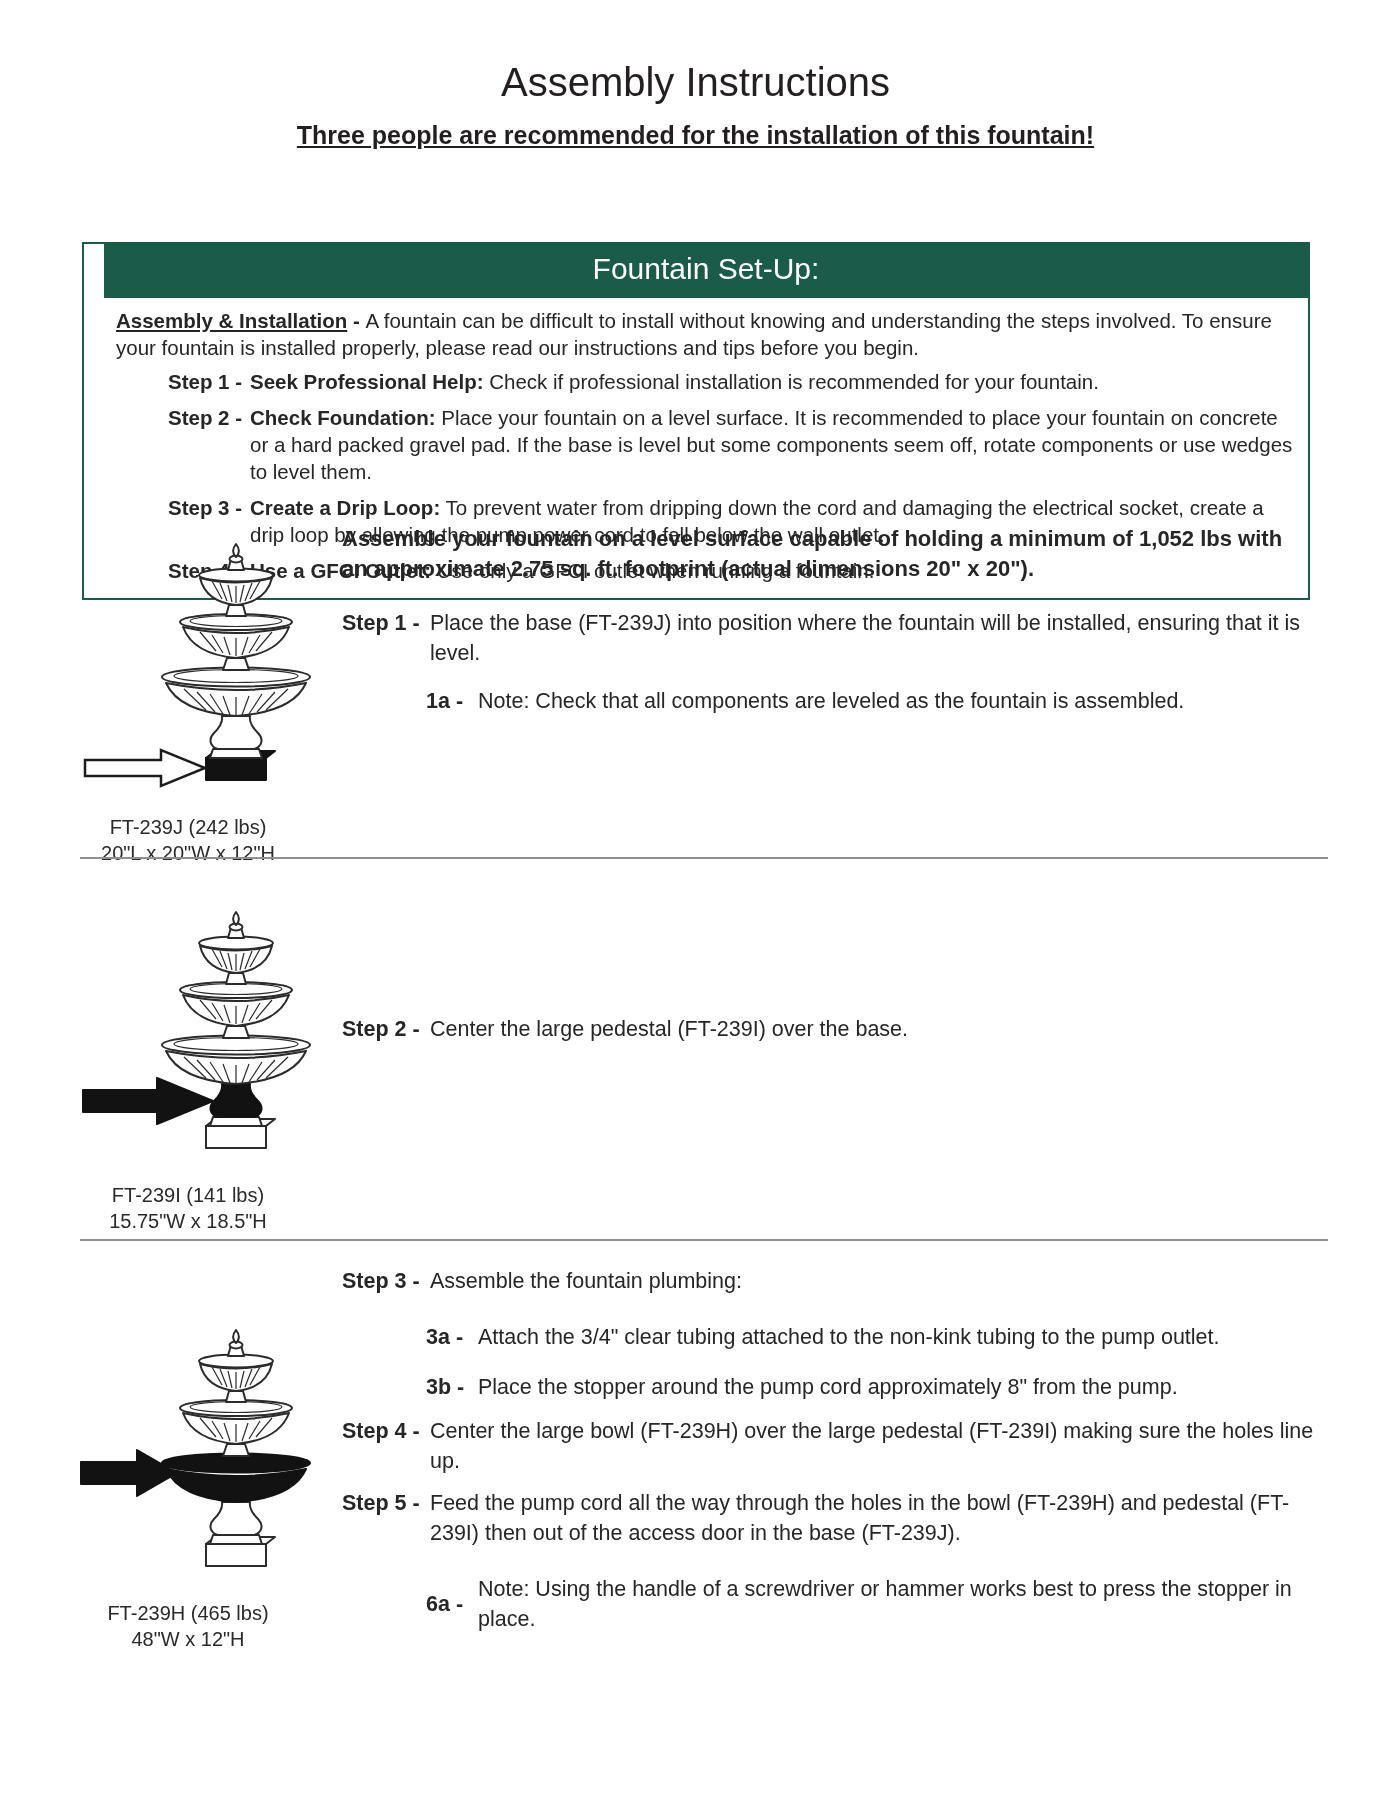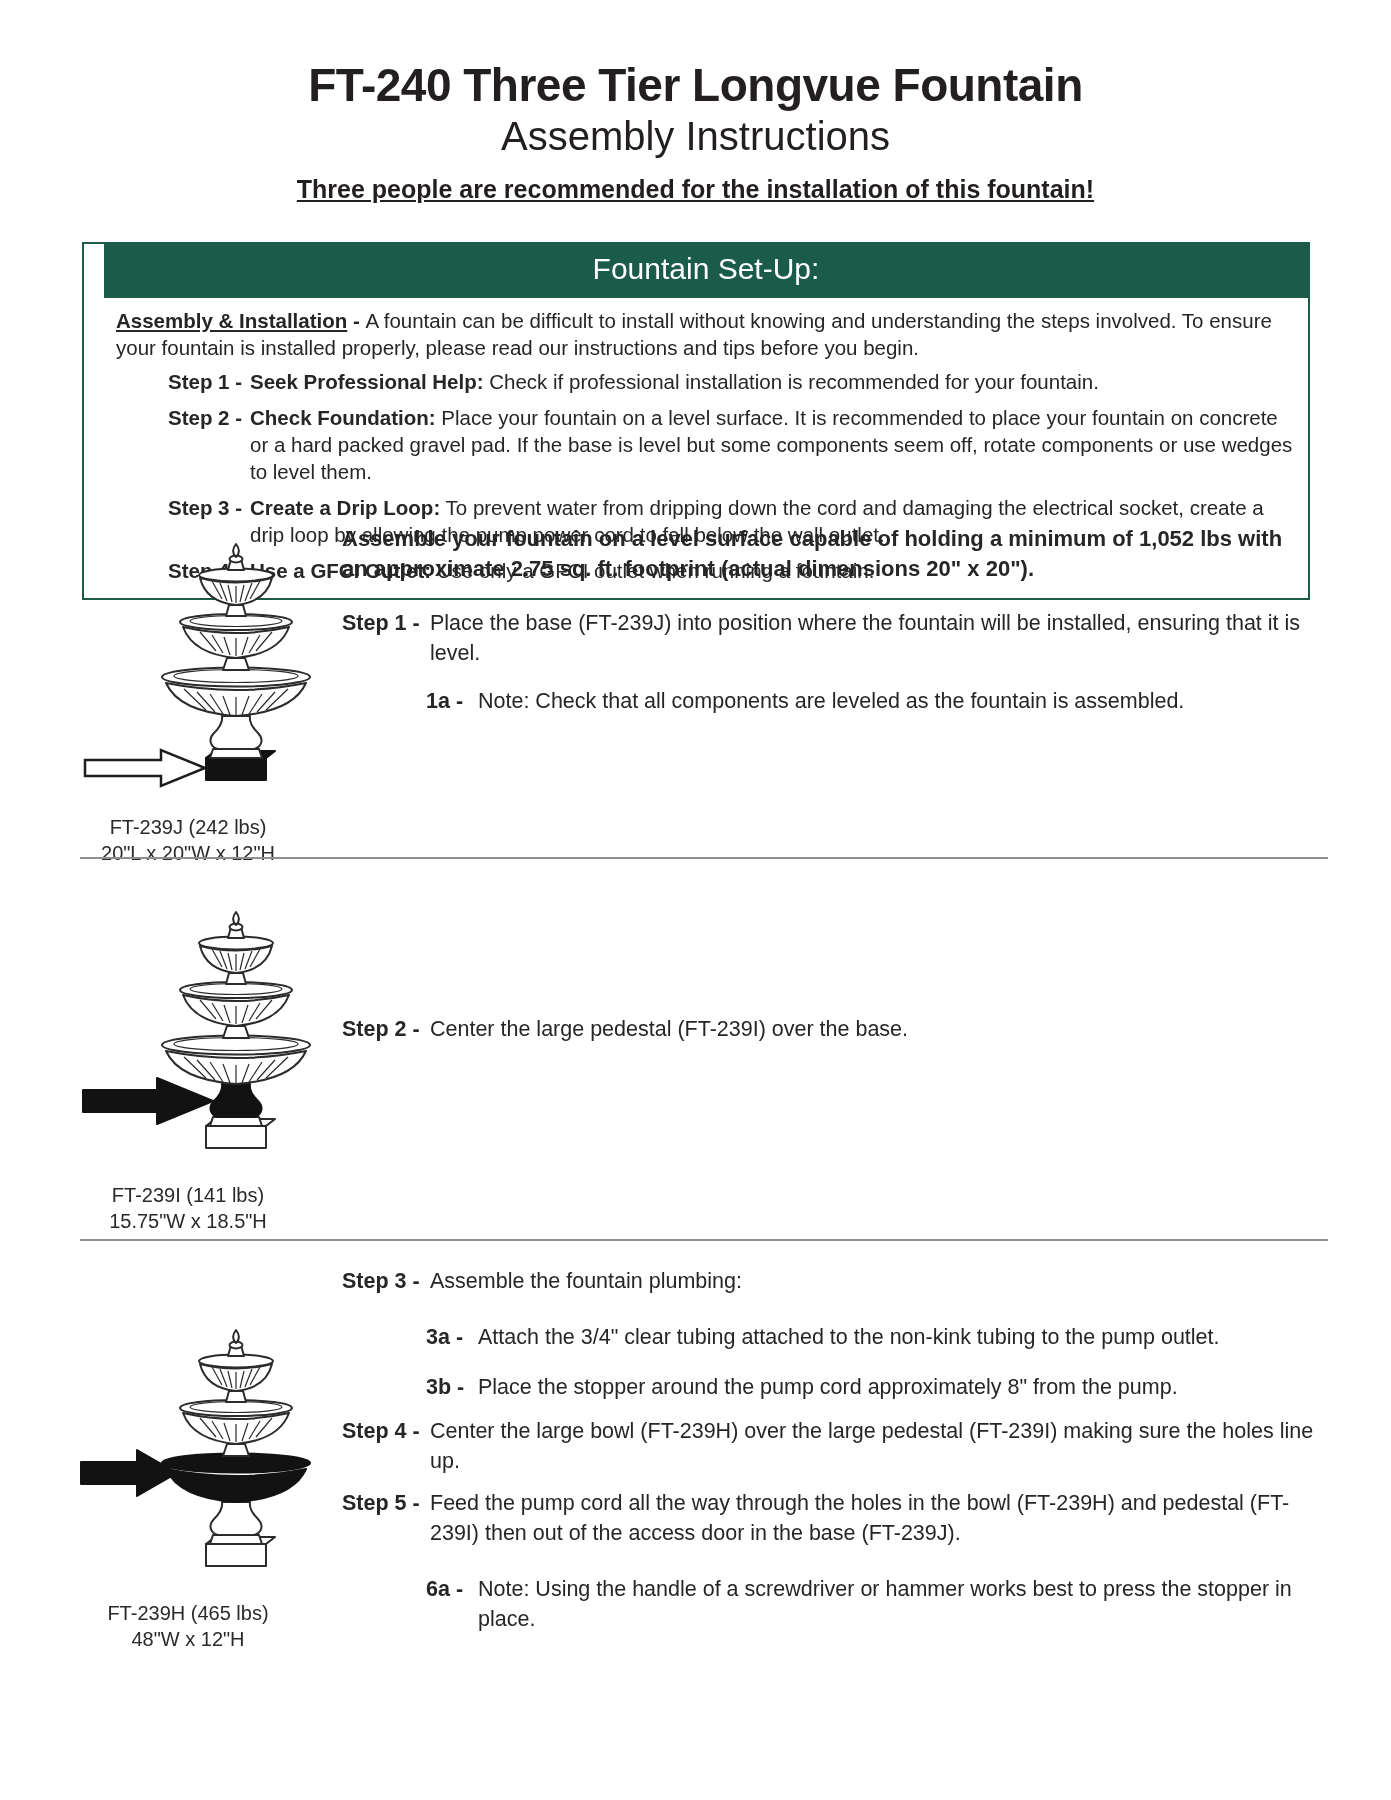--- a/index.html
+++ b/index.html
@@ -40,36 +40,35 @@
 
   
   .col { position:absolute; left:342px; width:992px; font-size:21.5px; line-height:30px; color:#262626; }
   #sec1 { top:524px; }
   #sec2 { top:1014px; }
   #sec3 { top:1266px; }
   .introbold { font-weight:700; font-size:22px; max-width:965px; margin-bottom:24px; }
   .step { display:flex; }
   .step .lbl { flex:0 0 88px; font-weight:700; white-space:nowrap; }
   .step .txt { flex:1; max-width:900px; }
-  .step.sub { margin-left:84px; }
+  .step.sub { margin-left:84px;align-items:center; }
   .step.sub .lbl { flex:0 0 52px; }
   .mt18 { margin-top:18px; } .mt26 { margin-top:26px; } .mt20 { margin-top:20px; }
   .mt14 { margin-top:14px; } .mt12 { margin-top:12px; }
 
   hr.divider { position:absolute; left:80px; width:1248px; border:none; border-top:2px solid #8f8f8f; margin:0; }
   #div1 { top:857px; }
   #div2 { top:1239px; }
 </style>
 </head>
 <body>
 
 <div class="page">
 
   <header class="doc-header">
-    <div class="title">FT-240 Three Tier Longvue Fountain</div>
     <div class="subtitle">Assembly Instructions</div>
     <div class="tagline">Three people are recommended for the installation of this fountain!</div>
   </header>
 
   <section class="setup-box">
     <div class="setup-header">Fountain Set-Up:</div>
     <div class="setup-body">
       <p class="setup-intro"><span class="b u">Assembly &amp; Installation</span><span class="b"> - </span><span>A fountain can be difficult to install without knowing and understanding the steps involved. To ensure your fountain is installed properly, please read our instructions and tips before you begin.</span></p>
       <div class="setup-steps">
         <div class="setup-step">

